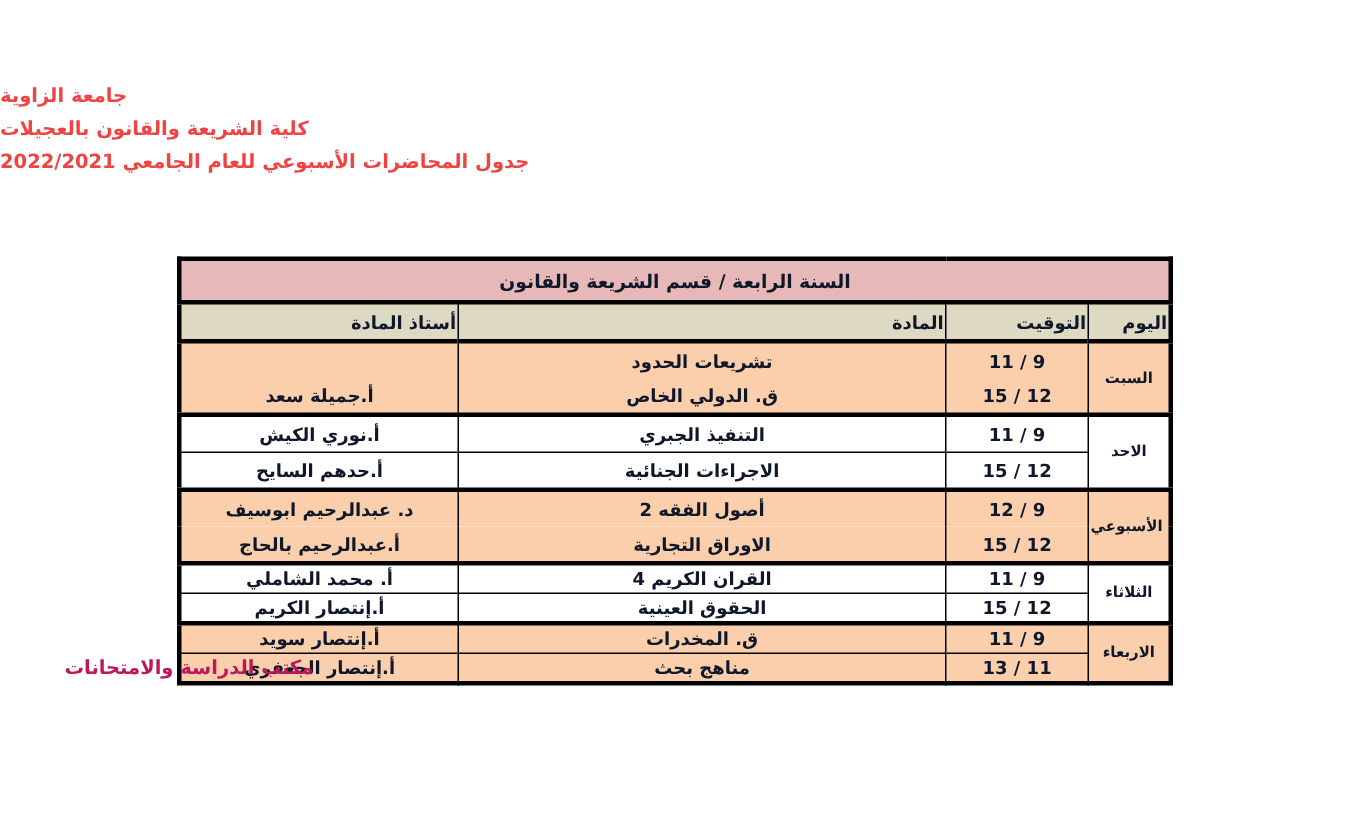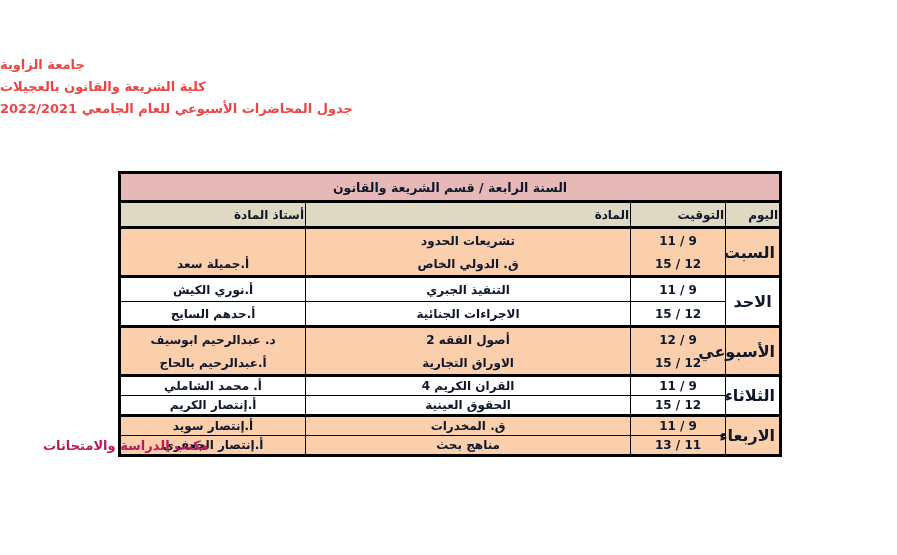--- a/index.html
+++ b/index.html
@@ -76,21 +76,21 @@
     vertical-align: middle;
     padding: 0 4px;
   }
   tbody.peach td { background: #fbcfab; }
   tbody.white td { background: #ffffff; }
   tbody.block tr.r-tall td  { height: 23px; }
   tbody.block tr.r-short td { height: 18px; }
   tbody.split tr.r2 td { border-top: 1px solid #000000; }
   tbody.merged tr.r2 td { border-top: none; text-align: center; }
   td.day-cell {
-    font-size: 16px;
+    font-size: 10px;
   }
   td.time-cell span { direction: ltr; unicode-bidi: embed; }
   
   .page-footer {
     position: absolute;
     top: 438px;
     left: 43px;
     direction: rtl;
     font-weight: bold;
     font-size: 13px;

